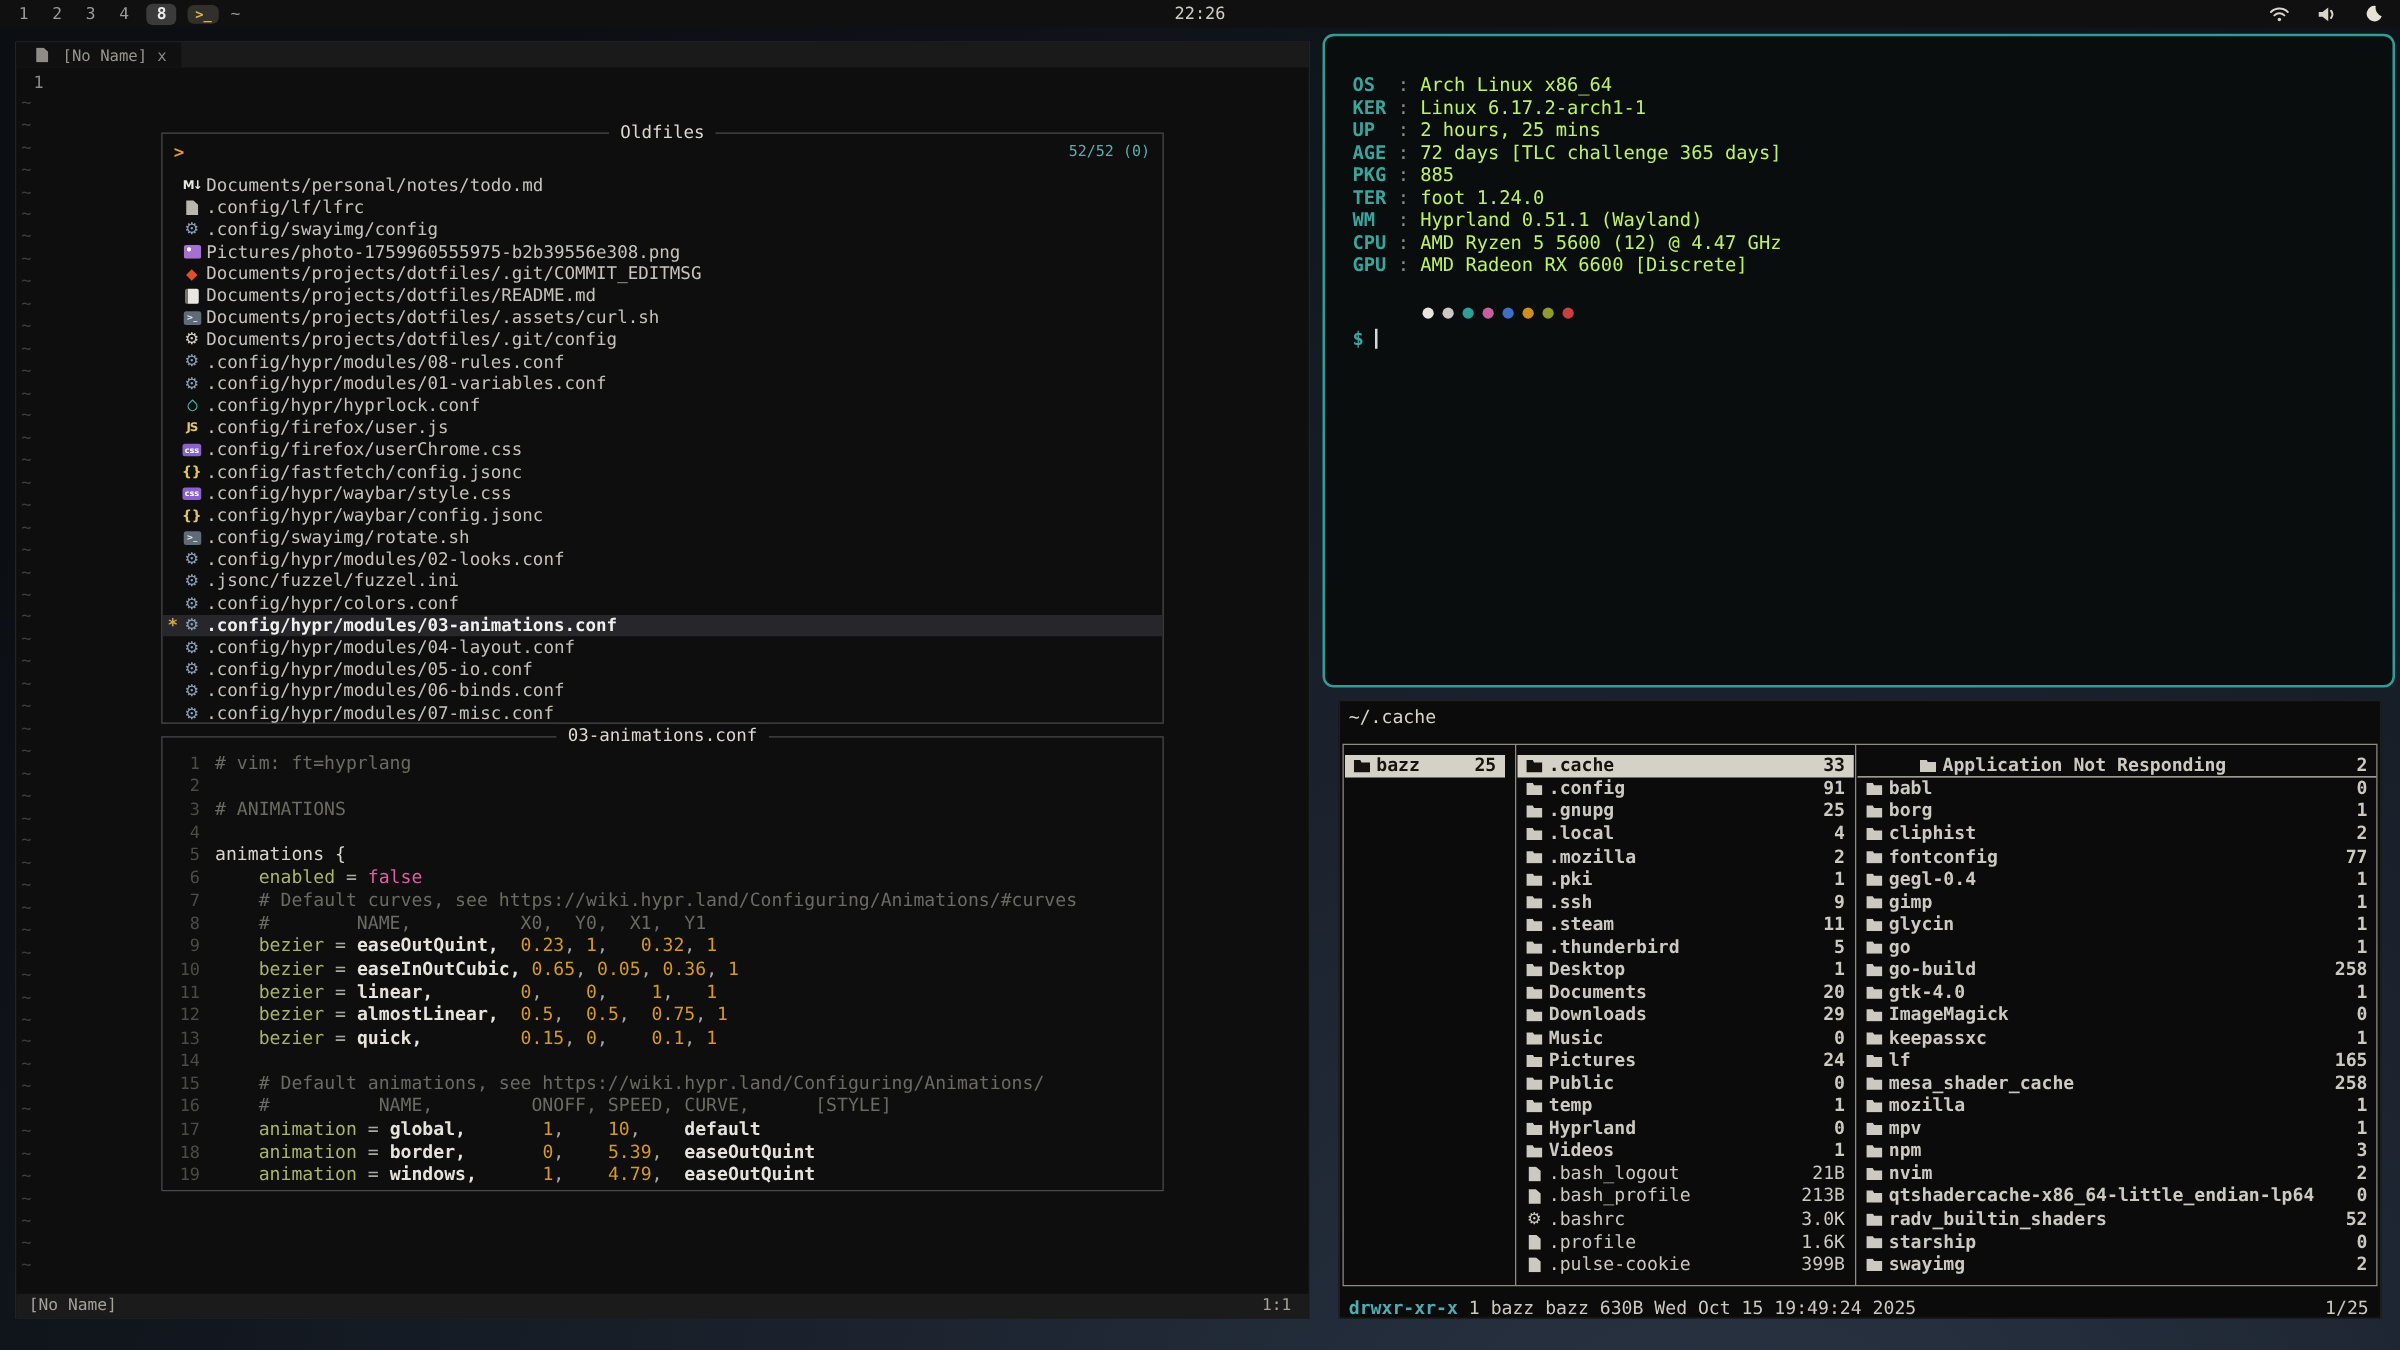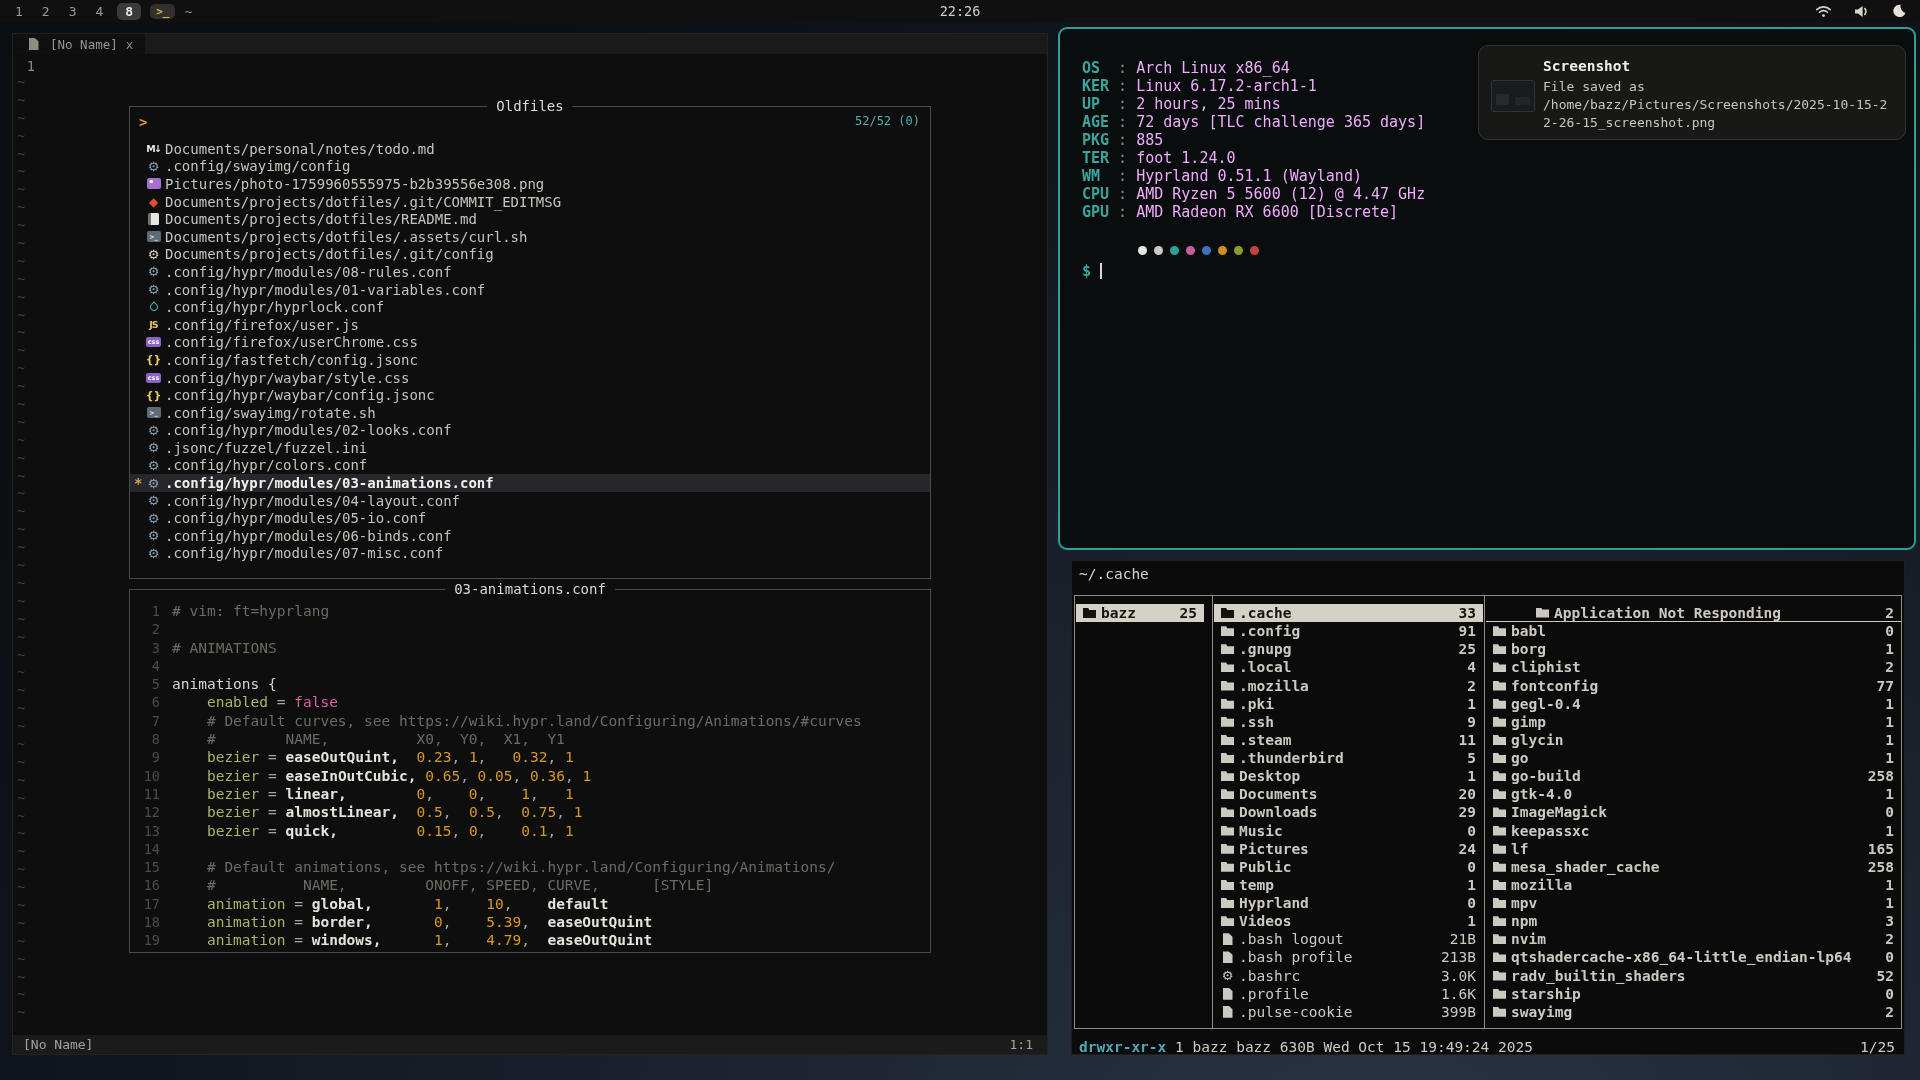--- a/index.html
+++ b/index.html
@@ -80,21 +80,21 @@
   .tok-pk { color:#dd5fa4; }
   .tok-pl { color:#d8d5cc; }
 
   
   .fetch { left:1058px; top:27px; width:858px; height:523px; background:#0a0d0d;
     border:2px solid #2f9e96; border-radius:9px; }
   .ff-rows { position:absolute; left:22px; top:30px; }
   .ff-row { height:18px; line-height:18px; font-size:15px; white-space:pre; }
   .ff-label { color:#39a59d; font-weight:bold; }
   .ff-colon { color:#8a8a84; }
-  .ff-val { color:#f0abfc;margin-top:20px; }
+  .ff-val { color:#bef264;margin-top:20px; }
   .dots { position:absolute; left:78px; top:217px; display:flex; gap:7px; }
   .dot { width:9px; height:9px; border-radius:50%; }
   .shellline { position:absolute; left:22px; top:233px; display:flex; align-items:center; }
   .ps1 { color:#39a59d; font-size:15px; font-weight:bold; }
   .caret { width:2px; height:16px; background:#d8d8d8; margin-left:9px; }
 
   
   .notif { left:1478px; top:45px; width:428px; height:95px; background:#181816;
     border:1px solid #34342f; border-radius:10px; z-index:5; }
   .notif-thumb { position:absolute; left:12px; top:34px; width:44px; height:32px;
@@ -228,20 +228,21 @@
           <div class="tilde">~</div>
         </div>
     </div>
 
     <div class="pbox box-list">
       <div class="pbox-title">Oldfiles</div>
       <div class="prompt-char">&gt;</div>
       <div class="counter">52/52 (0)</div>
       <div class="plist" id="picker-list">
           <div class="prow"><span class="ic ic-md" style="color: rgb(232, 230, 224);">M↓</span><span class="txt">Documents/personal/notes/todo.md</span></div>
+          <div class="prow"><span class="ic ic-file"><span class="ic-file-shape" style="background: rgb(185, 182, 173);"></span></span><span class="txt">.config/lf/lfrc</span></div>
           <div class="prow"><span class="ic ic-gear" style="color: rgb(138, 160, 180);">⚙</span><span class="txt">.config/swayimg/config</span></div>
           <div class="prow"><span class="ic ic-img"><span class="ic-img-shape" style="background: radial-gradient(circle at 30% 32%, rgb(255, 255, 255) 1.4px, transparent 2px) rgb(165, 112, 207);"></span></span><span class="txt">Pictures/photo-1759960555975-b2b39556e308.png</span></div>
           <div class="prow"><span class="ic ic-git" style="color: rgb(224, 80, 46);">◆</span><span class="txt">Documents/projects/dotfiles/.git/COMMIT_EDITMSG</span></div>
           <div class="prow"><span class="ic ic-book"><span class="ic-book-shape" style="background: linear-gradient(90deg, rgb(119, 115, 106) 0px, rgb(119, 115, 106) 2.5px, rgb(232, 230, 224) 2.5px);"></span></span><span class="txt">Documents/projects/dotfiles/README.md</span></div>
           <div class="prow"><span class="ic ic-term"><span class="ic-term-shape" style="background: rgb(95, 107, 118);">&gt;_</span></span><span class="txt">Documents/projects/dotfiles/.assets/curl.sh</span></div>
           <div class="prow"><span class="ic ic-gear" style="color: rgb(213, 210, 201);">⚙</span><span class="txt">Documents/projects/dotfiles/.git/config</span></div>
           <div class="prow"><span class="ic ic-gear" style="color: rgb(138, 160, 180);">⚙</span><span class="txt">.config/hypr/modules/08-rules.conf</span></div>
           <div class="prow"><span class="ic ic-gear" style="color: rgb(138, 160, 180);">⚙</span><span class="txt">.config/hypr/modules/01-variables.conf</span></div>
           <div class="prow"><span class="ic ic-drop"><span class="ic-drop-shape" style="border-color: rgb(63, 181, 176);"></span></span><span class="txt">.config/hypr/hyprlock.conf</span></div>
           <div class="prow"><span class="ic ic-js" style="color: rgb(227, 197, 102);">JS</span><span class="txt">.config/firefox/user.js</span></div>
@@ -313,31 +314,20 @@
         <span class="dot" style="background: rgb(207, 143, 31);"></span>
         <span class="dot" style="background: rgb(143, 154, 47);"></span>
         <span class="dot" style="background: rgb(201, 64, 64);"></span>
       </div>
     <div class="shellline">
       <span class="ps1">$</span>
       <span class="caret"></span>
     </div>
   </div>
 
-  <div class="win notif">
-    <div class="notif-thumb">
-      <span class="mini-a"></span>
-        <span class="mini-b"></span>
-    </div>
-    <div class="notif-title">Screenshot</div>
-    <div class="notif-body">
-      <div>File saved as</div>
-      <div class="notif-path">/home/bazz/Pictures/Screenshots/2025-10-15-22-26-15_screenshot.png</div>
-    </div>
-  </div>
 
   <div class="win lf">
     <div class="lf-title">~/.cache</div>
     <div class="lf-box">
       <div class="lf-divider" style="left:137px"></div>
       <div class="lf-divider" style="left:409px"></div>
       <div class="lf-pane" id="lf-parent" style="left:1px; width:128px">
           <div class="lf-row dir sel"><span class="ic ic-folder"><span class="ic-folder-shape" style="background: rgb(21, 19, 13);"></span></span><span class="nm">bazz</span><span class="cnt">25</span></div>
         </div>
       <div class="lf-pane" id="lf-current" style="left:139px; width:269px">

